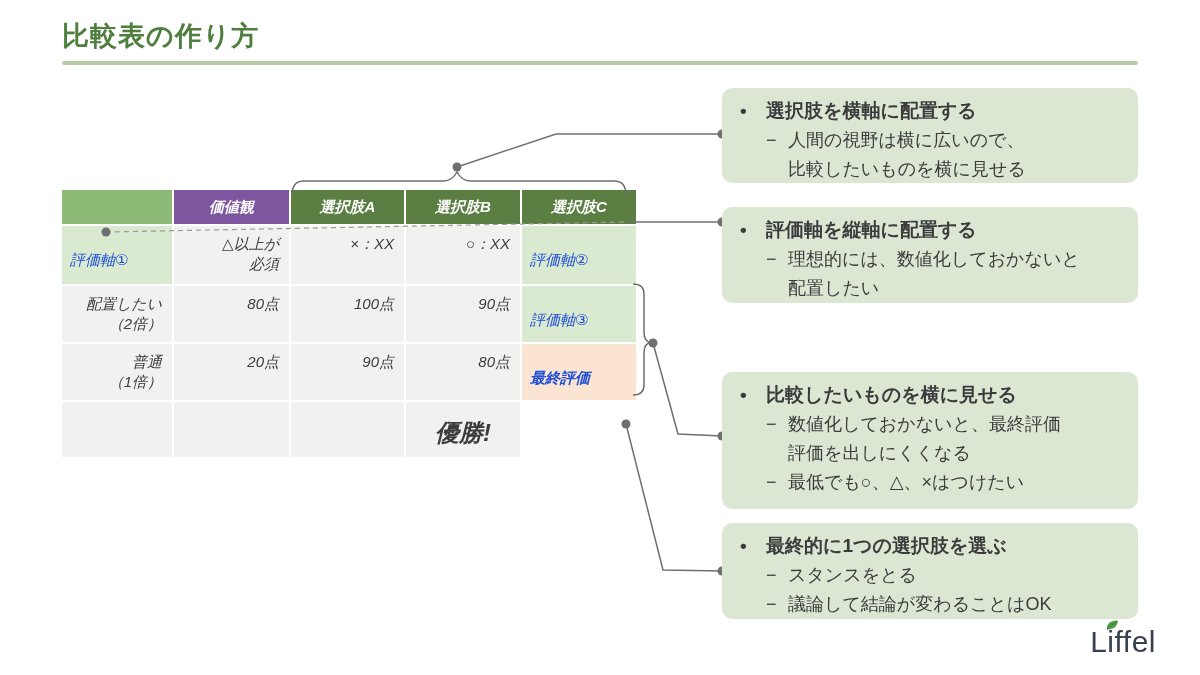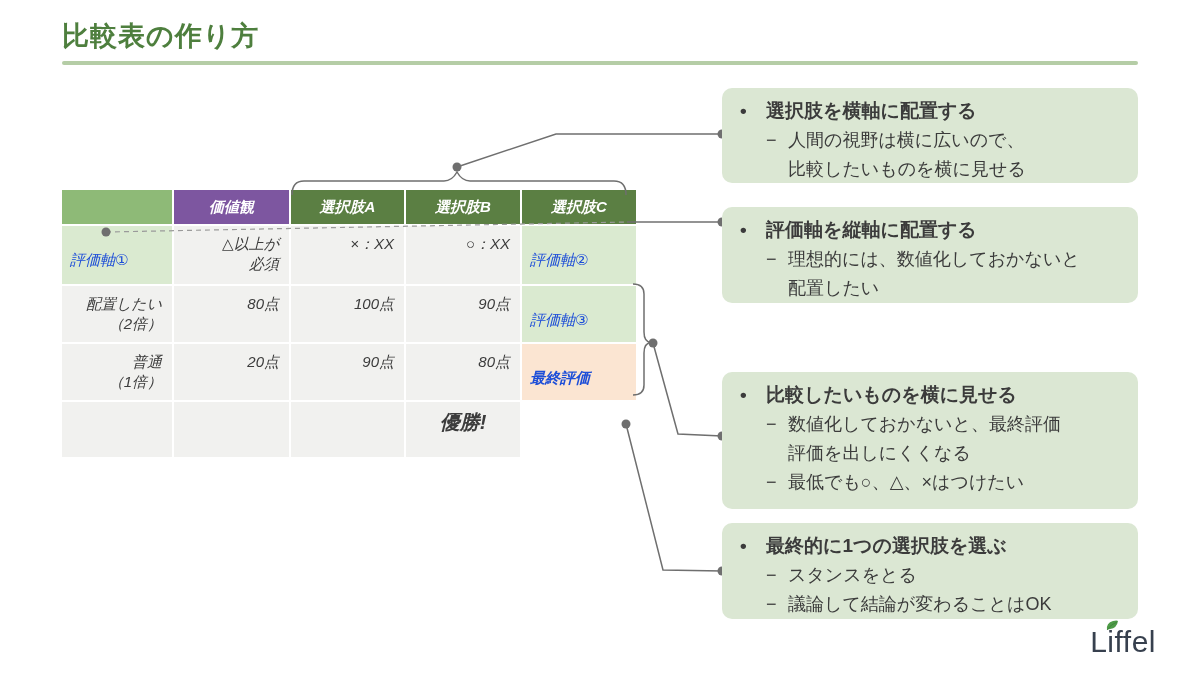--- a/index.html
+++ b/index.html
@@ -17,21 +17,21 @@
   .cmp-table > div{box-sizing:border-box;}
   .hcell{display:flex;align-items:center;justify-content:center;color:#ffffff;
     font-weight:bold;font-size:15px;}
   .h-corner{background:#8eba77;}
   .h-purple{background:#7d56a0;}
   .h-green{background:#5b7f43;}
   .rlabel{background:#daead0;color:#1d4ed8;font-size:15px;padding:24px 8px;line-height:1.35;}
   .rlabel.final{background:#fbe5d2;font-weight:bold;}
   .dcell{background:#f1f1ef;color:#3c3c3c;font-size:15px;padding:8px 10px;line-height:1.35;text-align:right;}
   .dcell.winner{display:flex;align-items:flex-start;justify-content:center;
-    font-size:20px;font-weight:bold;padding-top:7px;}
+    font-size:24px;font-weight:bold;padding-top:15px;}
 
   
   .overlay{position:absolute;left:0;top:0;pointer-events:none;}
   .overlay .ln{stroke:#6f6f6f;stroke-width:1.5;fill:none;}
   .overlay .dashln{stroke:#9a9a9a;stroke-width:1.2;fill:none;stroke-dasharray:5 4;}
   .overlay .brace{stroke:#6f6f6f;stroke-width:1.5;fill:none;}
   .overlay .dot{fill:#6f6f6f;}
 
   
   .callout{position:absolute;left:722px;width:416px;box-sizing:border-box;background:#dbe7d3;

